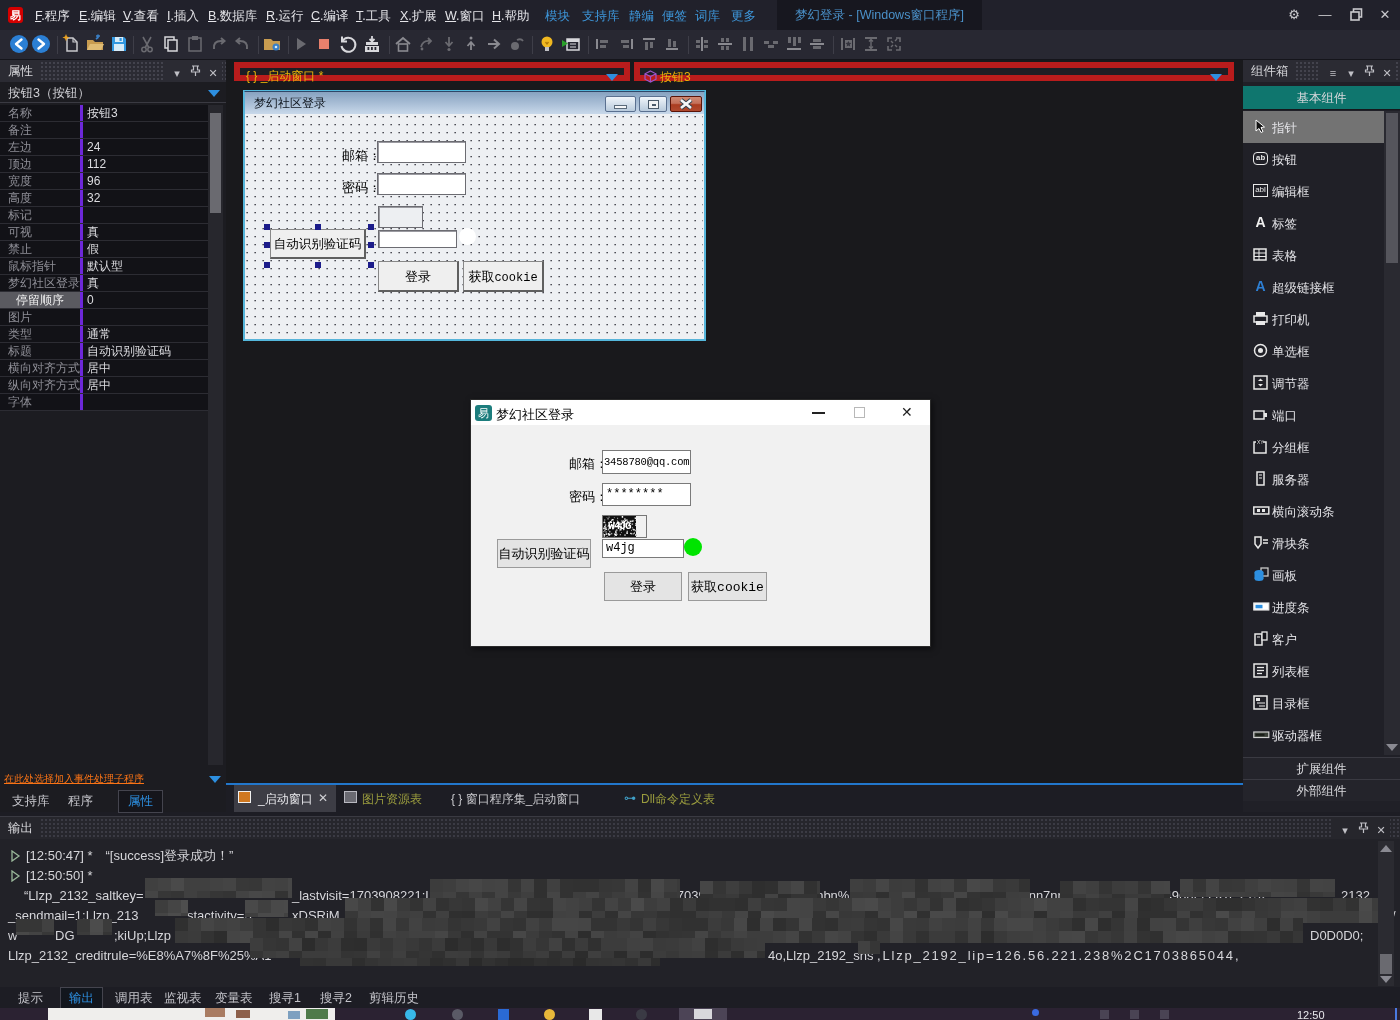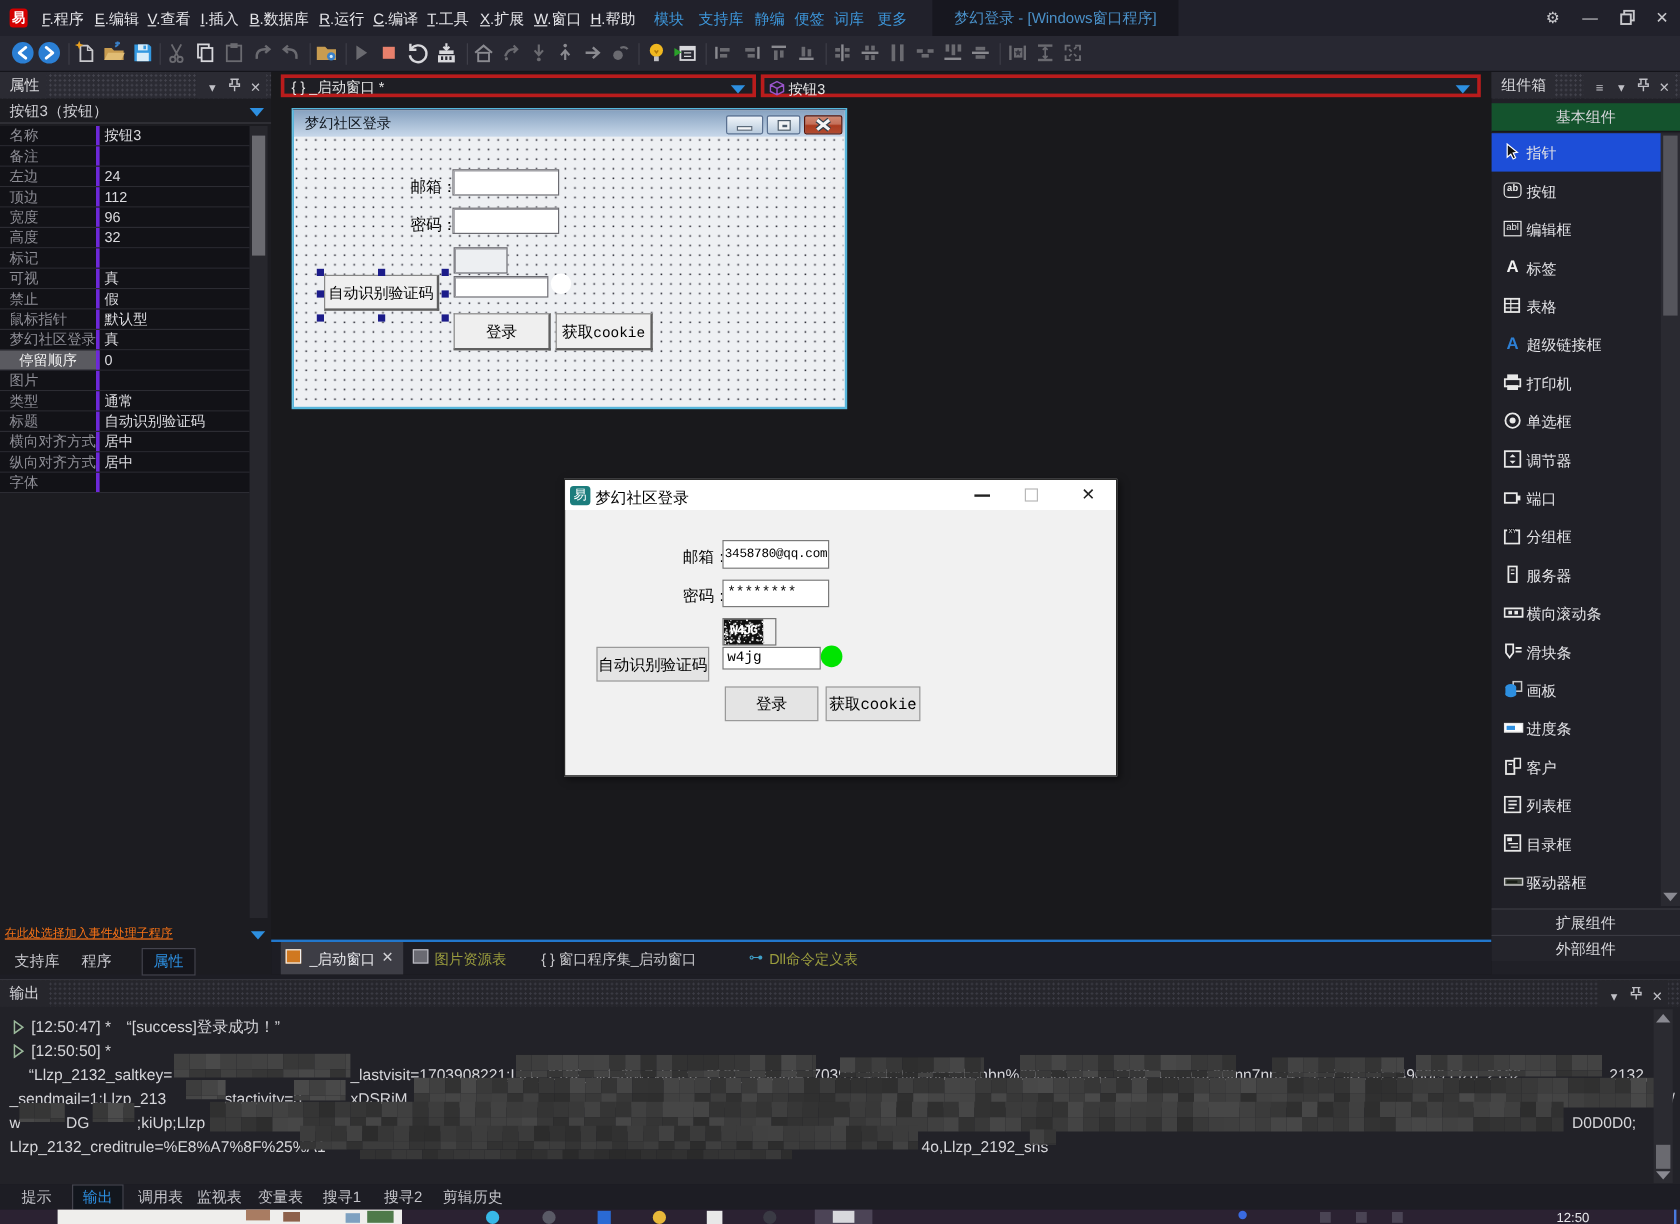--- a/index.html
+++ b/index.html
@@ -32,37 +32,37 @@
 .prow { position:relative; width:208px; height:17px; border-bottom:1px solid #2c2c33; background:#121217; }
 .prow .pl { position:absolute; left:0; top:0; width:83px; height:16px; line-height:16px; padding-left:8px; color:#8e8e96; border-right:3px solid #6d28d9; font-size:12px; }
 .prow .pv { position:absolute; left:84px; top:0; height:16px; line-height:16px; padding-left:3px; color:#dcdce0; font-size:12px; }
 #pgscroll { position:absolute; left:208px; top:45px; width:15px; height:660px; background:#27272d; }
 #pgthumb { position:absolute; left:2px; top:8px; width:11px; height:100px; background:#6a6a70; }
 #evtdrop { position:absolute; left:4px; top:711px; width:214px; height:16px; color:#f97316; font-size:10px; line-height:16px;text-decoration:underline; }
 #lefttabs { position:absolute; left:0; top:730px; width:226px; height:22px; }
 #lefttabs span { position:absolute; top:3px; font-size:12.5px; color:#c6c6cc; }
 
 #center { left:226px; top:60px; width:1017px; height:752px; background:#19191c; }
-.combo { position:absolute; top:2px; height:19px; background:#1e1e24; border:3px solid #b91c1c; color:#e5e5e5; font-size:12px; line-height:17px; }
+.combo { position:absolute; top:2px; height:19px; background:#1e1e24; border:6px solid #b91c1c; color:#eab308; font-size:12px; line-height:17px; }
 .combo .ct { padding-left:6px; }
 
 #dwin { position:absolute; left:18px; top:31px; width:461px; height:249px; border:1px solid #58b4da; border-top-color:#2e4668; background:#eef0f3; box-shadow:0 0 0 1px #54b8dc; }
 #dtitle { position:absolute; left:0; top:0; width:100%; height:22px; background:linear-gradient(#87a2c0,#c8d8ea); color:#10161e; line-height:22px; padding-left:9px; font-size:12px; }
 .dbtn { position:absolute; top:4px; height:16px; border:1px solid #5a7090; border-radius:2px; background:linear-gradient(#f0f5fa,#b8cadc); }
 #dclient { position:absolute; left:1px; top:22px; width:457px; height:224px; background:#eef0f3; }
 .dtext { position:absolute; color:#000; font-size:13px; font-family:"Liberation Sans",sans-serif; }
 .dedit { position:absolute; background:#fff; border:1px solid #6c6c72; box-shadow:inset 1px 1px 0 #9a9aa0; }
 .dbtn3d { position:absolute; background:#efefef; border:1px solid #888; border-right:2px solid #606060; border-bottom:2px solid #606060; color:#000; text-align:center; font-size:13px; }
 .handle { position:absolute; width:6px; height:6px; background:#1c1c8a; }
 
 #ctabline { position:absolute; left:0; top:723px; width:1017px; height:2px; background:#2277cc; }
 #ctabs { position:absolute; left:0; top:725px; width:1017px; height:27px; background:#1d1d24; color:#c8c8cc; }
 
 #rightpanel { left:1243px; top:60px; width:157px; height:752px; background:#202027; }
-#basicbar { position:absolute; left:0; top:26px; width:157px; height:24px; background:#14532d; border-bottom:1px solid #17171c; color:#d8d8dc; text-align:center; line-height:24px; font-size:12.5px; }
+#basicbar { position:absolute; left:0; top:26px; width:157px; height:24px; background:#0f766e; border-bottom:1px solid #17171c; color:#d8d8dc; text-align:center; line-height:24px; font-size:12.5px; }
 .citem { position:absolute; left:0; width:141px; height:32px; color:#e2e2e6; font-size:12.5px; }
 .citem .cic { position:absolute; left:10px; top:8px; width:15px; height:15px; }
 .citem .ctx { position:absolute; left:29px; top:9px; }
 #rscroll { position:absolute; left:141px; top:51px; width:16px; height:644px; background:#2a2a31; }
 #extbar,#outbar { position:absolute; left:0; width:157px; height:22px; background:#24242b; border-top:1px solid #3a3a42; color:#d8d8dc; text-align:center; line-height:22px; font-size:12.5px; }
 
 #outpanel { left:0; top:816px; width:1400px; height:171px; background:#222228; border-top:1px solid #3a3a42; }
 #outhead { position:absolute; left:0; top:0; width:1400px; height:22px; background:#26262c;
  background-image:radial-gradient(#3b3b44 0.8px, transparent 0.9px); background-size:4px 4px; background-position:0 1px; }
 #outhead .lbl { position:absolute; left:0; top:0; line-height:22px; background:#26262c; padding-left:8px; padding-right:8px; color:#d8d8dc; font-size:12.5px; }
@@ -454,21 +454,21 @@
   </div>
 </div>
 
 <div id="rightpanel" class="abs">
   <div class="phead"><span class="lbl">组件箱</span></div>
   <div class="phicons"><span>≡</span><span>▾</span><span><svg width="11" height="12" viewBox="0 0 11 12" style="margin-top:5px">
             <path d="M2 1 h7 M3.5 1 v4 h-2 l0 2 h8 l0-2 h-2 v-4 M5.5 7 v4" stroke="#c0c0c6" stroke-width="1.2" fill="none"></path>
           </svg></span><span>✕</span></div>
   <div id="basicbar">基本组件</div>
   <div id="clist">
-        <div class="citem" style="top:51px; background:#1d4ed8;">
+        <div class="citem" style="top:51px; background:#737373;">
           <span class="cic"><svg width="15" height="15" viewBox="0 0 15 15">
               <path d="M3 1 L3 12 L6 9.5 L8 13.5 L10 12.5 L8 8.5 L11.5 8 Z" fill="#111" stroke="#fff" stroke-width="1"></path>
             </svg></span>
           <span class="ctx">指针</span>
         </div>
         <div class="citem" style="top:83px;font-family:Liberation Mono, monospace;">
           <span class="cic">
             <div style="width:15px;height:13px;margin-top:1px;border:1.5px solid #e8e8e8;border-radius:4px;color:#e8e8e8;font-size:8px;text-align:center;line-height:10px;font-weight:bold;">ab</div>
           </span>
           <span class="ctx">按钮</span>
@@ -630,21 +630,21 @@
   <div id="loglines">
         <div class="logline" style="top:29px;left:0;width:1400px;"><svg width="10" height="12" viewBox="0 0 10 12" style="position:absolute;left:11px;top:4px">
             <path d="M1 1 L8 6 L1 11 Z" fill="none" stroke="#9ab89a" stroke-width="1.3"></path>
           </svg><span style="position:absolute;left:26px">[12:50:47] *　“[success]登录成功！”</span></div>
         <div class="logline" style="top:49px;left:0;width:1400px;"><svg width="10" height="12" viewBox="0 0 10 12" style="position:absolute;left:11px;top:4px">
             <path d="M1 1 L8 6 L1 11 Z" fill="none" stroke="#9ab89a" stroke-width="1.3"></path>
           </svg><span style="position:absolute;left:26px">[12:50:50] *</span></div>
         <div class="logline" style="top:69px;left:0;width:1400px;"><span style="position:absolute;left:24px">“Llzp_2132_saltkey=</span><span style="position:absolute;left:292px">_lastvisit=1703908221;Llzp_2132_sid=6fw7vkLlzp_2132_lastact=17039114948%69nnsnbsnbn%69hsnbxLlzp_2132_nnnwbz96fnn7nn241.9.77.lk1.50.14966f9.Llzp_2132;</span><span style="position:absolute;left:1341px">2132,</span></div>
         <div class="logline" style="top:89px;left:0;width:1400px;"><span style="position:absolute;left:8px">_sendmail=1;Llzp_213</span><span style="position:absolute;left:187px">stactivity=3</span><span style="position:absolute;left:292px">xDSRjM</span><span style="position:absolute;left:1392px">/</span></div>
         <div class="logline" style="top:109px;left:0;width:1400px;"><span style="position:absolute;left:8px">w</span><span style="position:absolute;left:55px">DG</span><span style="position:absolute;left:114px">;kiUp;Llzp</span><span style="position:absolute;left:1310px">D0D0D0;</span></div>
-        <div class="logline" style="top:129px;left:0;width:1400px;"><span style="position:absolute;left:8px">Llzp_2132_creditrule=%E8%A7%8F%25%A1</span><span style="position:absolute;left:768px">4o,Llzp_2192_shs</span></div>
+        <div class="logline" style="top:129px;left:0;width:1400px;"><span style="position:absolute;left:8px">Llzp_2132_creditrule=%E8%A7%8F%25%A1</span><span style="position:absolute;left:768px">4o,Llzp_2192_shs</span><span style="position:absolute;left:877px;letter-spacing:1.8px">,Llzp_2192_lip=126.56.221.238%2C1703865044,</span></div>
         <svg class="mos" style="left:145px;top:61px" width="147" height="20" viewBox="0 0 147 20">
           <rect x="0" y="0" width="13" height="13" fill="rgb(64,64,64)"></rect>
           <rect x="13" y="0" width="13" height="13" fill="rgb(67,67,67)"></rect>
           <rect x="26" y="0" width="13" height="13" fill="rgb(74,74,74)"></rect>
           <rect x="39" y="0" width="13" height="13" fill="rgb(64,64,64)"></rect>
           <rect x="52" y="0" width="13" height="13" fill="rgb(64,64,64)"></rect>
           <rect x="65" y="0" width="13" height="13" fill="rgb(66,66,66)"></rect>
           <rect x="78" y="0" width="13" height="13" fill="rgb(68,68,68)"></rect>
           <rect x="91" y="0" width="13" height="13" fill="rgb(56,56,56)"></rect>
           <rect x="104" y="0" width="13" height="13" fill="rgb(55,55,55)"></rect>

